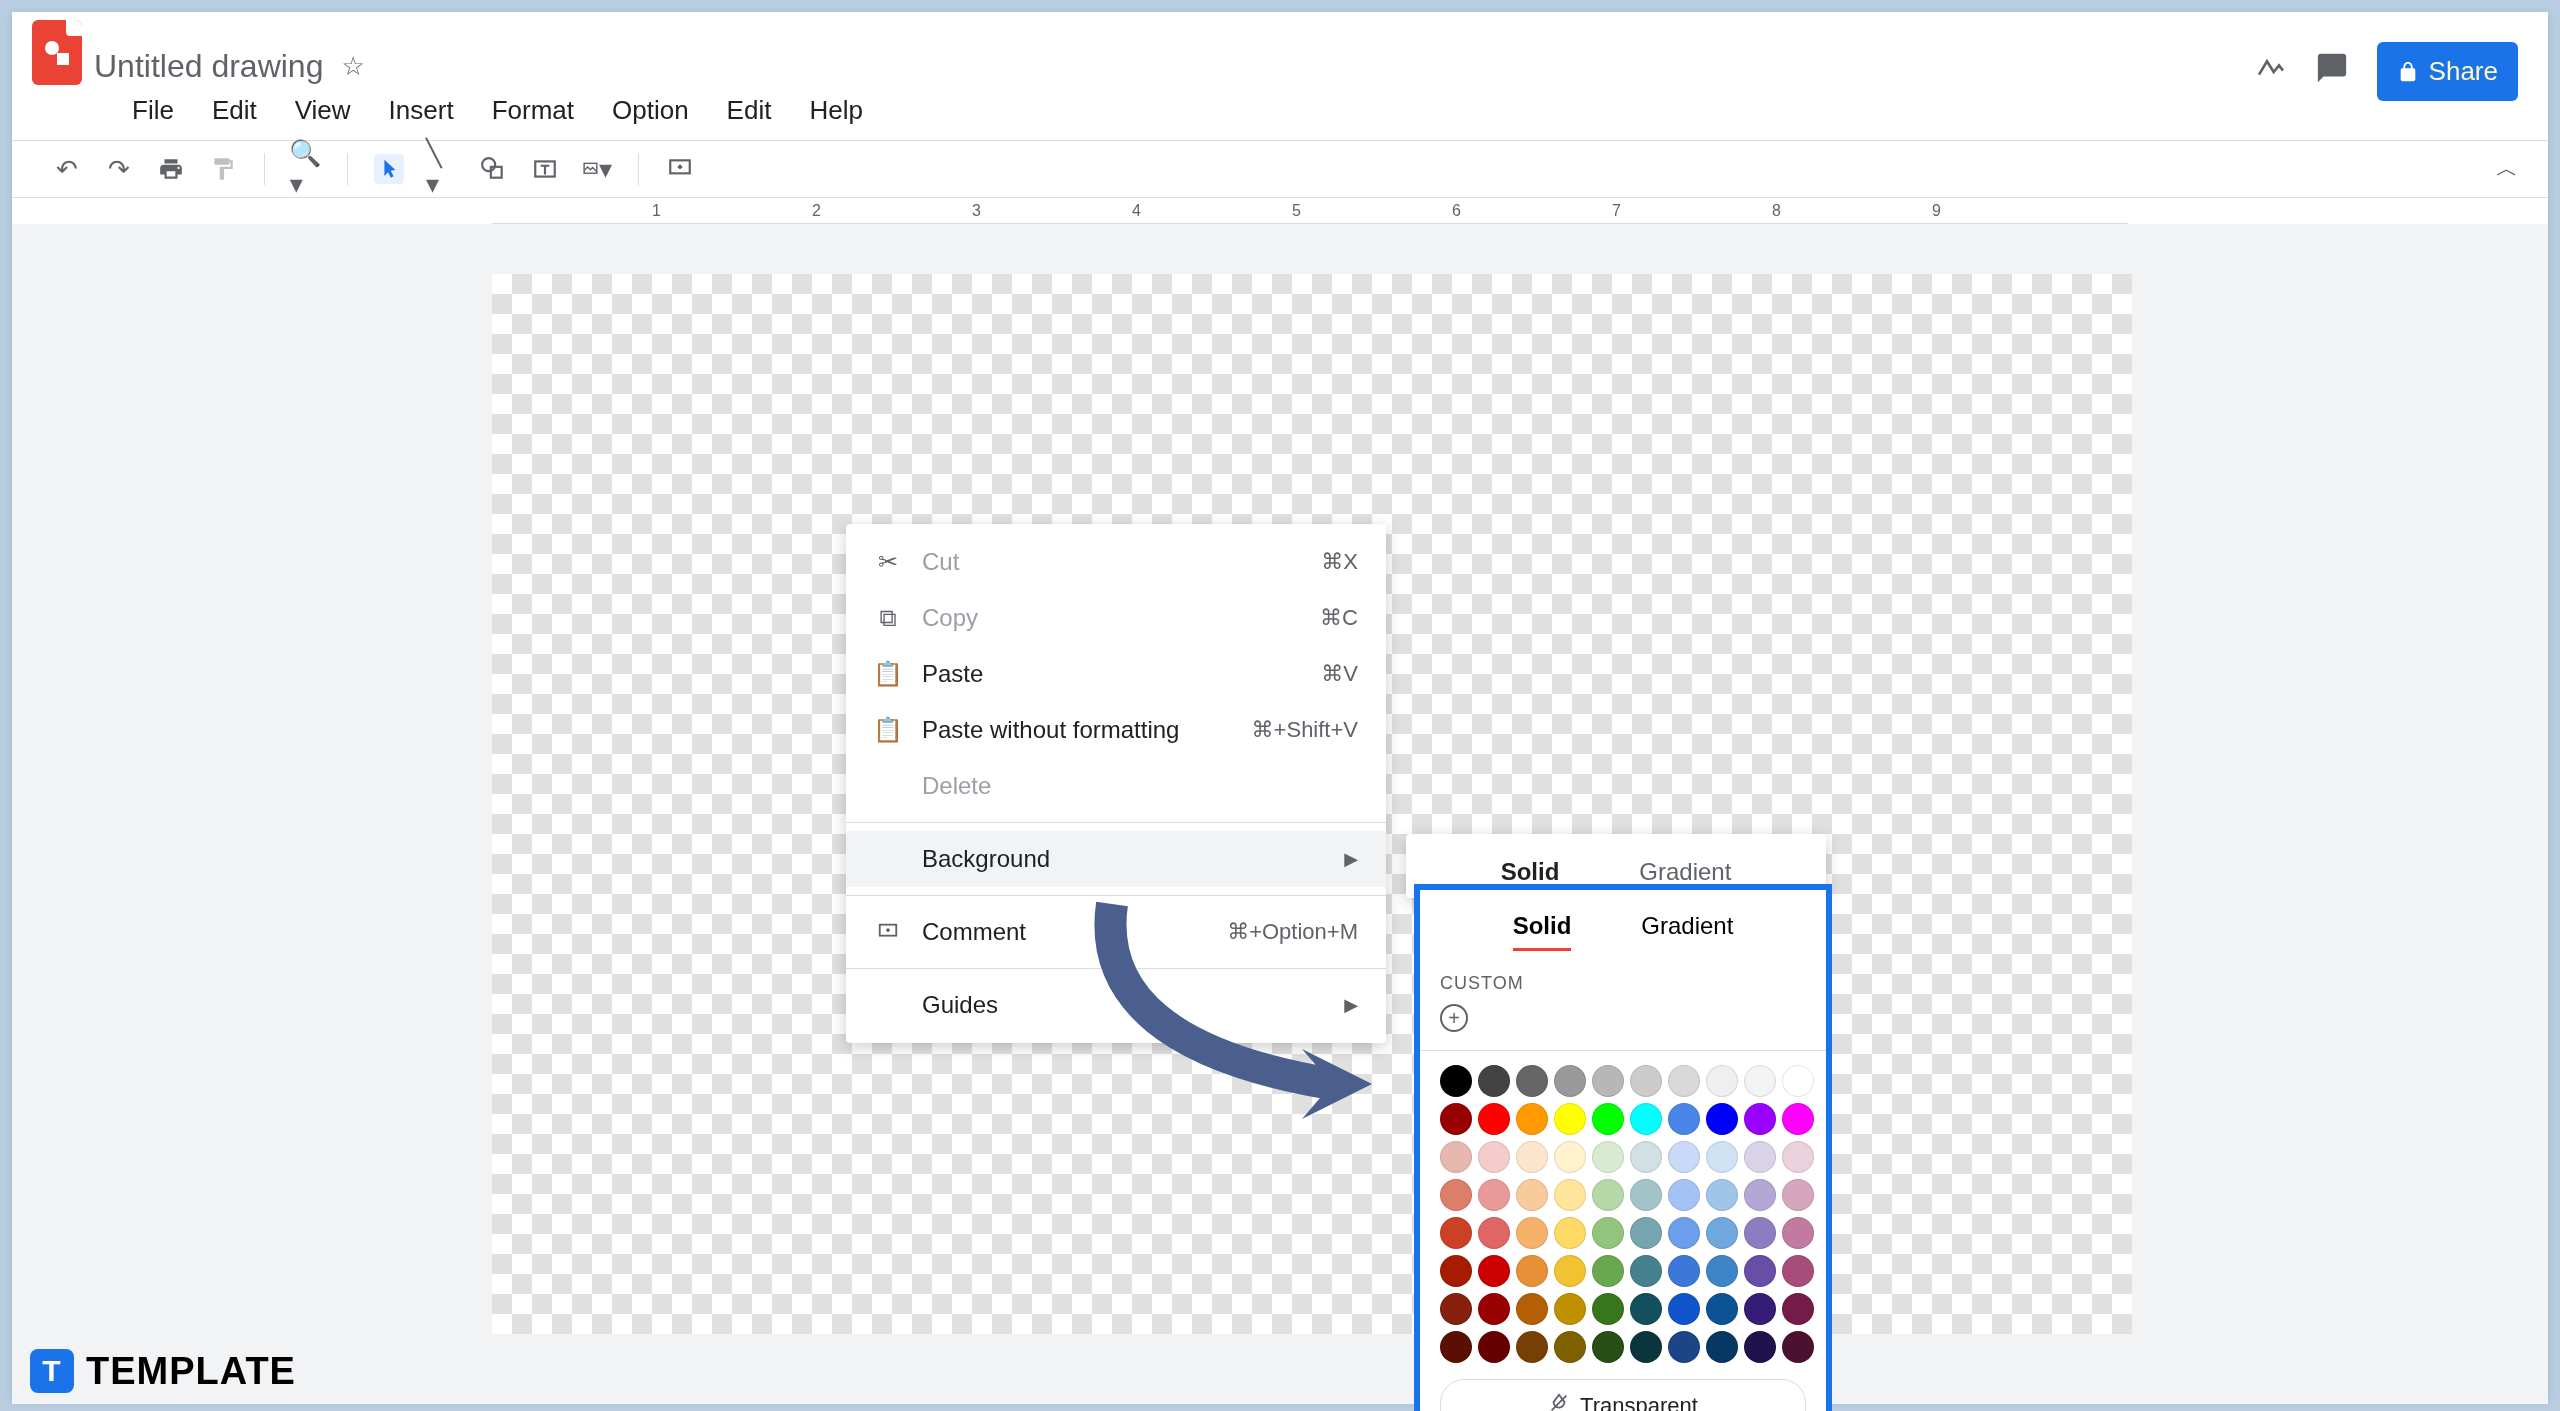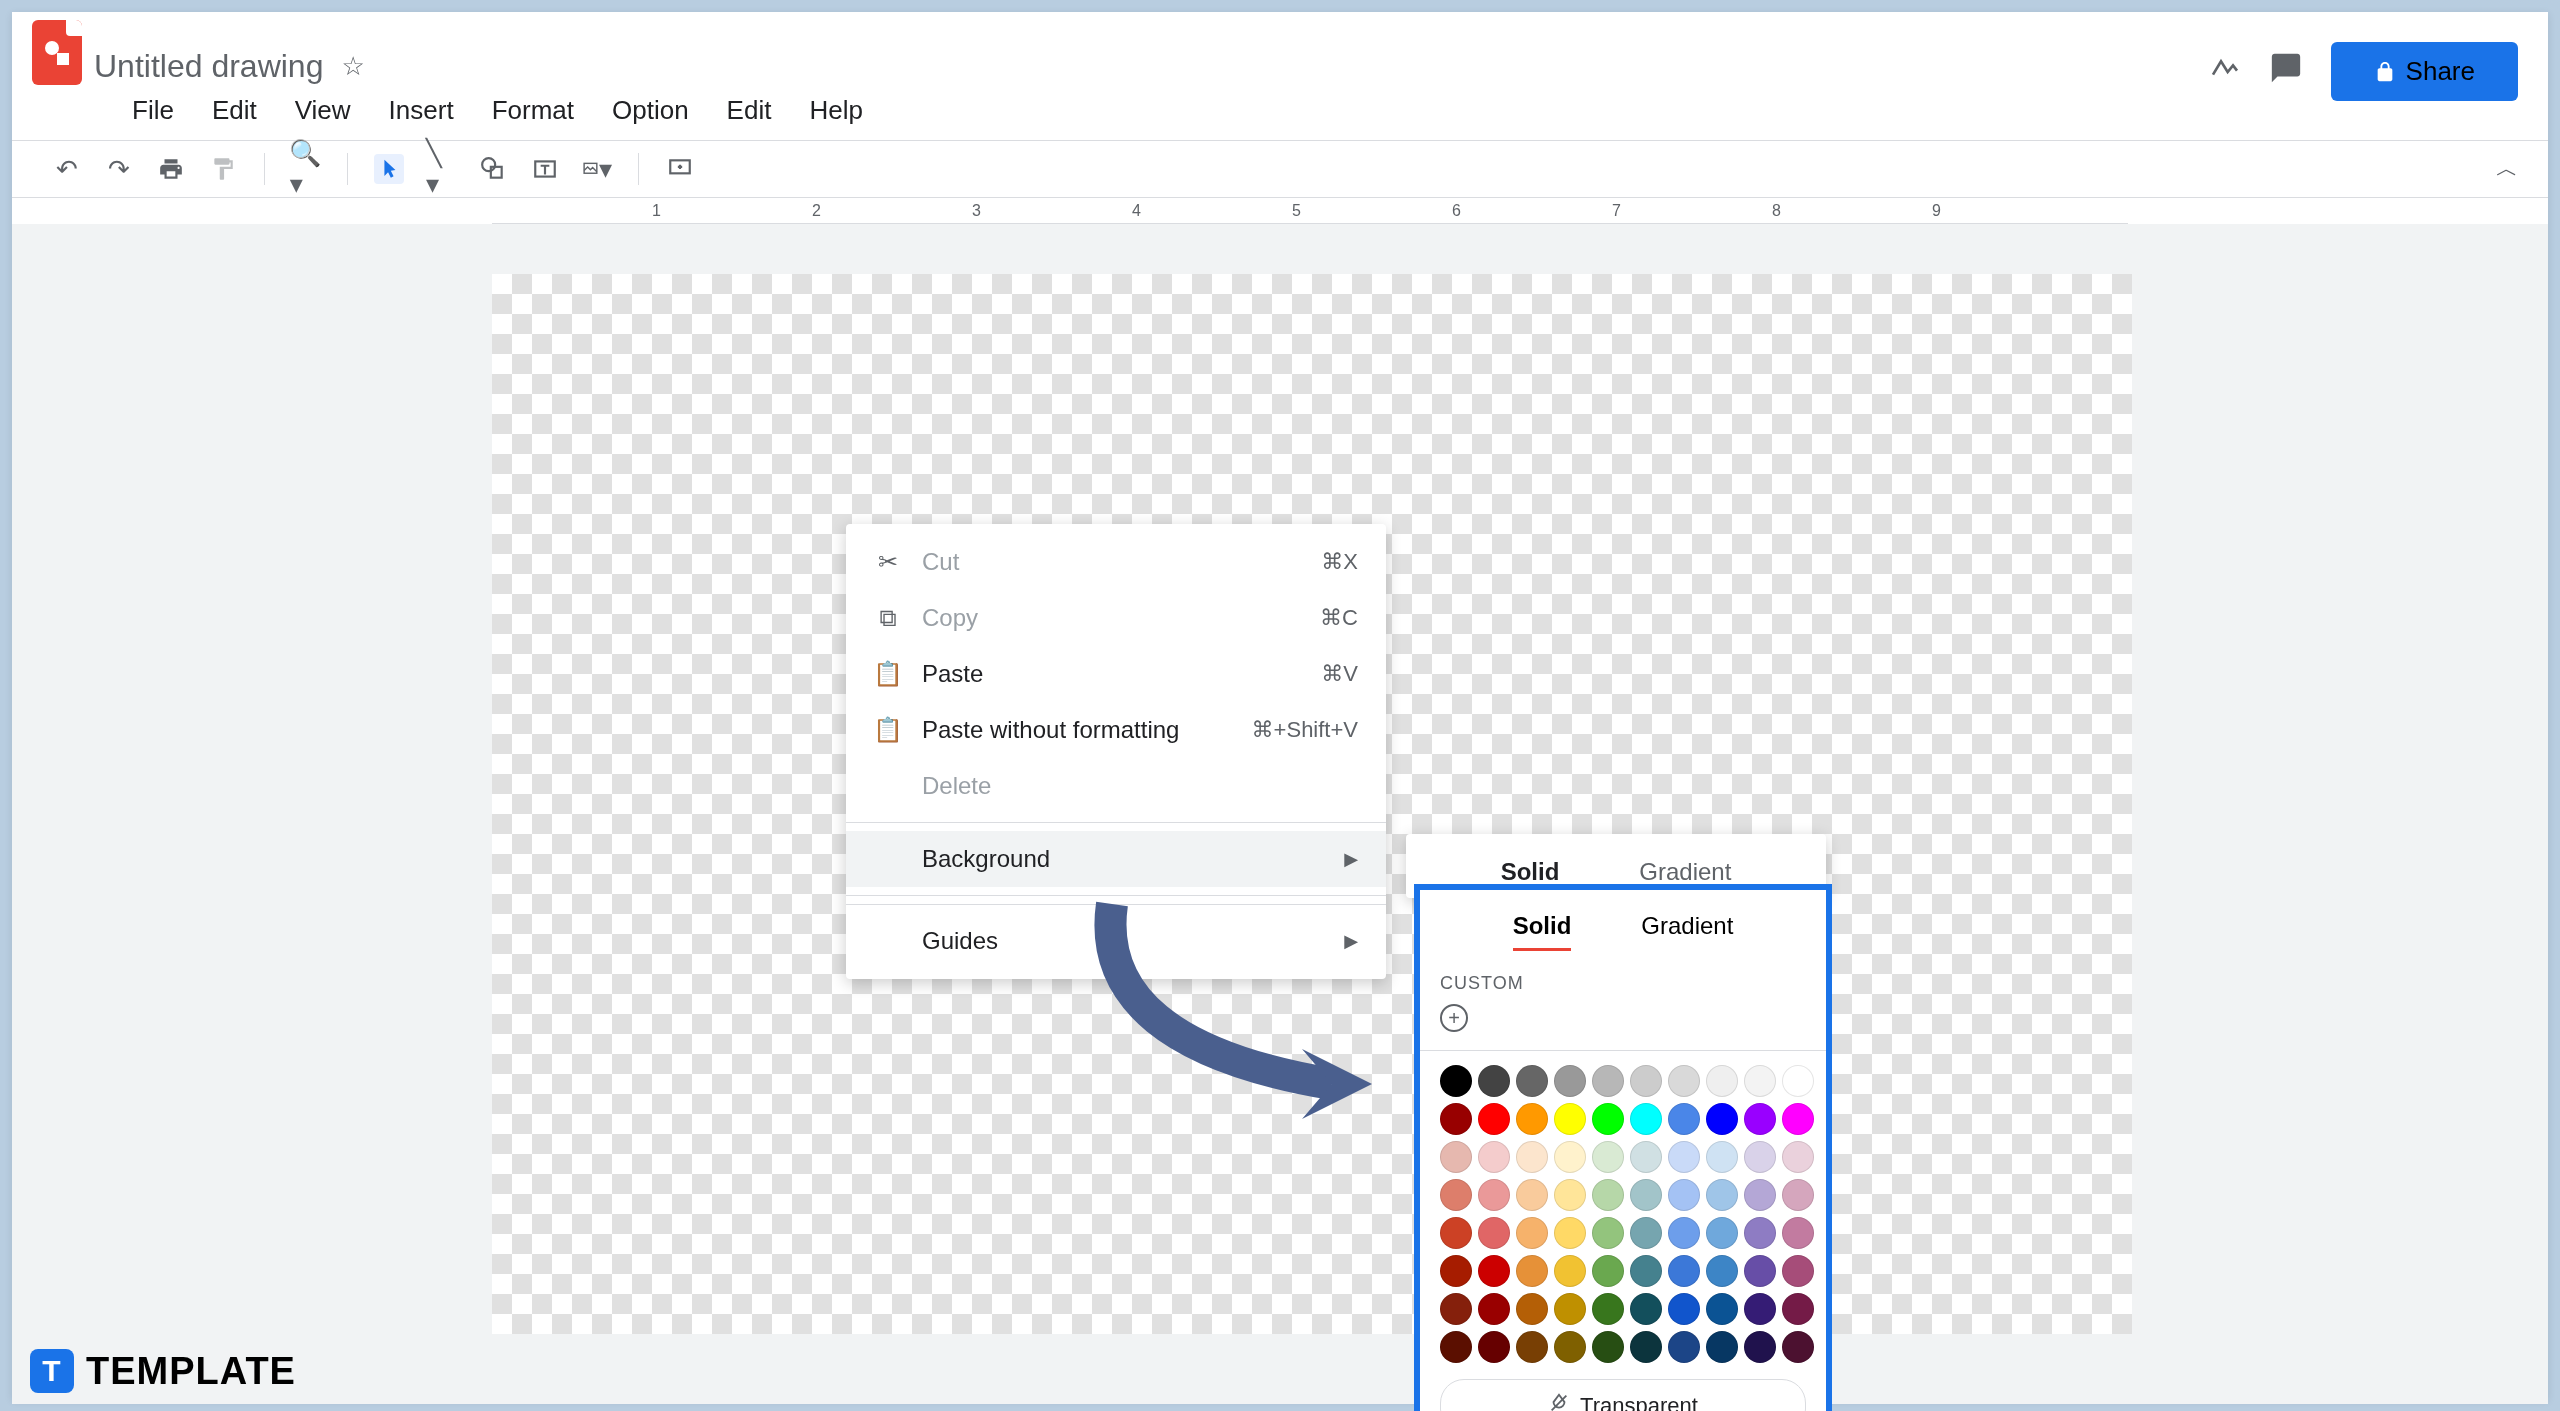--- a/index.html
+++ b/index.html
@@ -9,21 +9,21 @@
 .titlebar{display:flex;align-items:flex-end;padding:8px 20px 4px;gap:12px}
 .logo{width:50px;height:65px;background:#ea4335;border-radius:6px;position:relative;display:flex;align-items:center;justify-content:center}
 .logo::before{content:"";position:absolute;top:0;right:0;width:16px;height:16px;background:#fff;border-radius:0 6px 0 4px}
 .logo-shapes{position:relative;width:24px;height:24px}
 .logo-shapes::before{content:"";position:absolute;width:14px;height:14px;background:#fff;border-radius:50%;top:0;left:0}
 .logo-shapes::after{content:"";position:absolute;width:12px;height:12px;background:#fff;bottom:0;right:0}
 .doc-title{font-size:32px;color:#5f6368;font-weight:400}
 .star{font-size:26px;color:#5f6368;cursor:pointer}
 .top-right{position:absolute;top:30px;right:30px;display:flex;align-items:center;gap:28px}
 .top-icon{font-size:32px;color:#5f6368;cursor:pointer}
-.share-btn{background:#1a73e8;color:#000000;padding:14px 43px;border-radius:6px;font-size:26px;font-weight:500;display:flex;align-items:center;gap:10px;cursor:pointer}
+.share-btn{background:#1a73e8;color:#fef9c3;padding:14px 20px;border-radius:6px;font-size:26px;font-weight:500;display:flex;align-items:center;gap:10px;cursor:pointer}
 .menubar{display:flex;gap:38px;padding:6px 120px 14px;font-size:26px;color:#202124}
 .menubar span{cursor:pointer}
 .toolbar{border-top:1px solid #dadce0;border-bottom:1px solid #dadce0;padding:12px 40px;display:flex;align-items:center;gap:22px}
 .tb-icon{width:30px;height:30px;color:#5f6368;cursor:pointer;display:flex;align-items:center;justify-content:center;font-size:26px}
 .tb-sep{width:1px;height:32px;background:#dadce0;margin:0 4px}
 .tb-active{background:#e8f0fe;border-radius:4px;padding:4px}
 .ruler{height:26px;background:#fff;border-bottom:1px solid #dadce0;position:relative;margin-left:480px;margin-right:420px;font-size:16px;color:#5f6368}
 .ruler-tick{position:absolute;top:4px}
 .canvas-area{position:relative;background:#f1f3f4;height:1180px}
 .canvas{position:absolute;left:480px;top:50px;width:1640px;height:1060px;background-image:linear-gradient(45deg,#e0e0e0 25%,transparent 25%),linear-gradient(-45deg,#e0e0e0 25%,transparent 25%),linear-gradient(45deg,transparent 75%,#e0e0e0 75%),linear-gradient(-45deg,transparent 75%,#e0e0e0 75%);background-size:40px 40px;background-position:0 0,0 20px,20px -20px,-20px 0;background-color:#fff}
@@ -180,20 +180,30 @@
      <span class="ctx-icon"></span>
      <span class="ctx-label">Delete</span>
     </div>
     <div class="ctx-sep"></div>
     <div class="ctx-item hover">
      <span class="ctx-icon"></span>
      <span class="ctx-label">Background</span>
      <span class="ctx-arrow">▶</span>
     </div>
     <div class="ctx-sep"></div>
+    <div class="ctx-item">
+     <span class="ctx-icon">
+              <svg width="22" height="22" viewBox="0 0 24 24" fill="none" stroke="#5f6368" stroke-width="2">
+                <rect x="3" y="4" width="18" height="12"></rect>
+                <path d="M12 8v4M10 10h4"></path>
+              </svg>
+            </span>
+     <span class="ctx-label">Comment</span>
+     <span class="ctx-shortcut">⌘+Option+M</span>
+    </div>
     <div class="ctx-sep"></div>
     <div class="ctx-item">
      <span class="ctx-icon"></span>
      <span class="ctx-label">Guides</span>
      <span class="ctx-arrow">▶</span>
     </div>
    </div>
 
    <div class="color-popup-outer">
     <div class="popup-tabs-outer">

